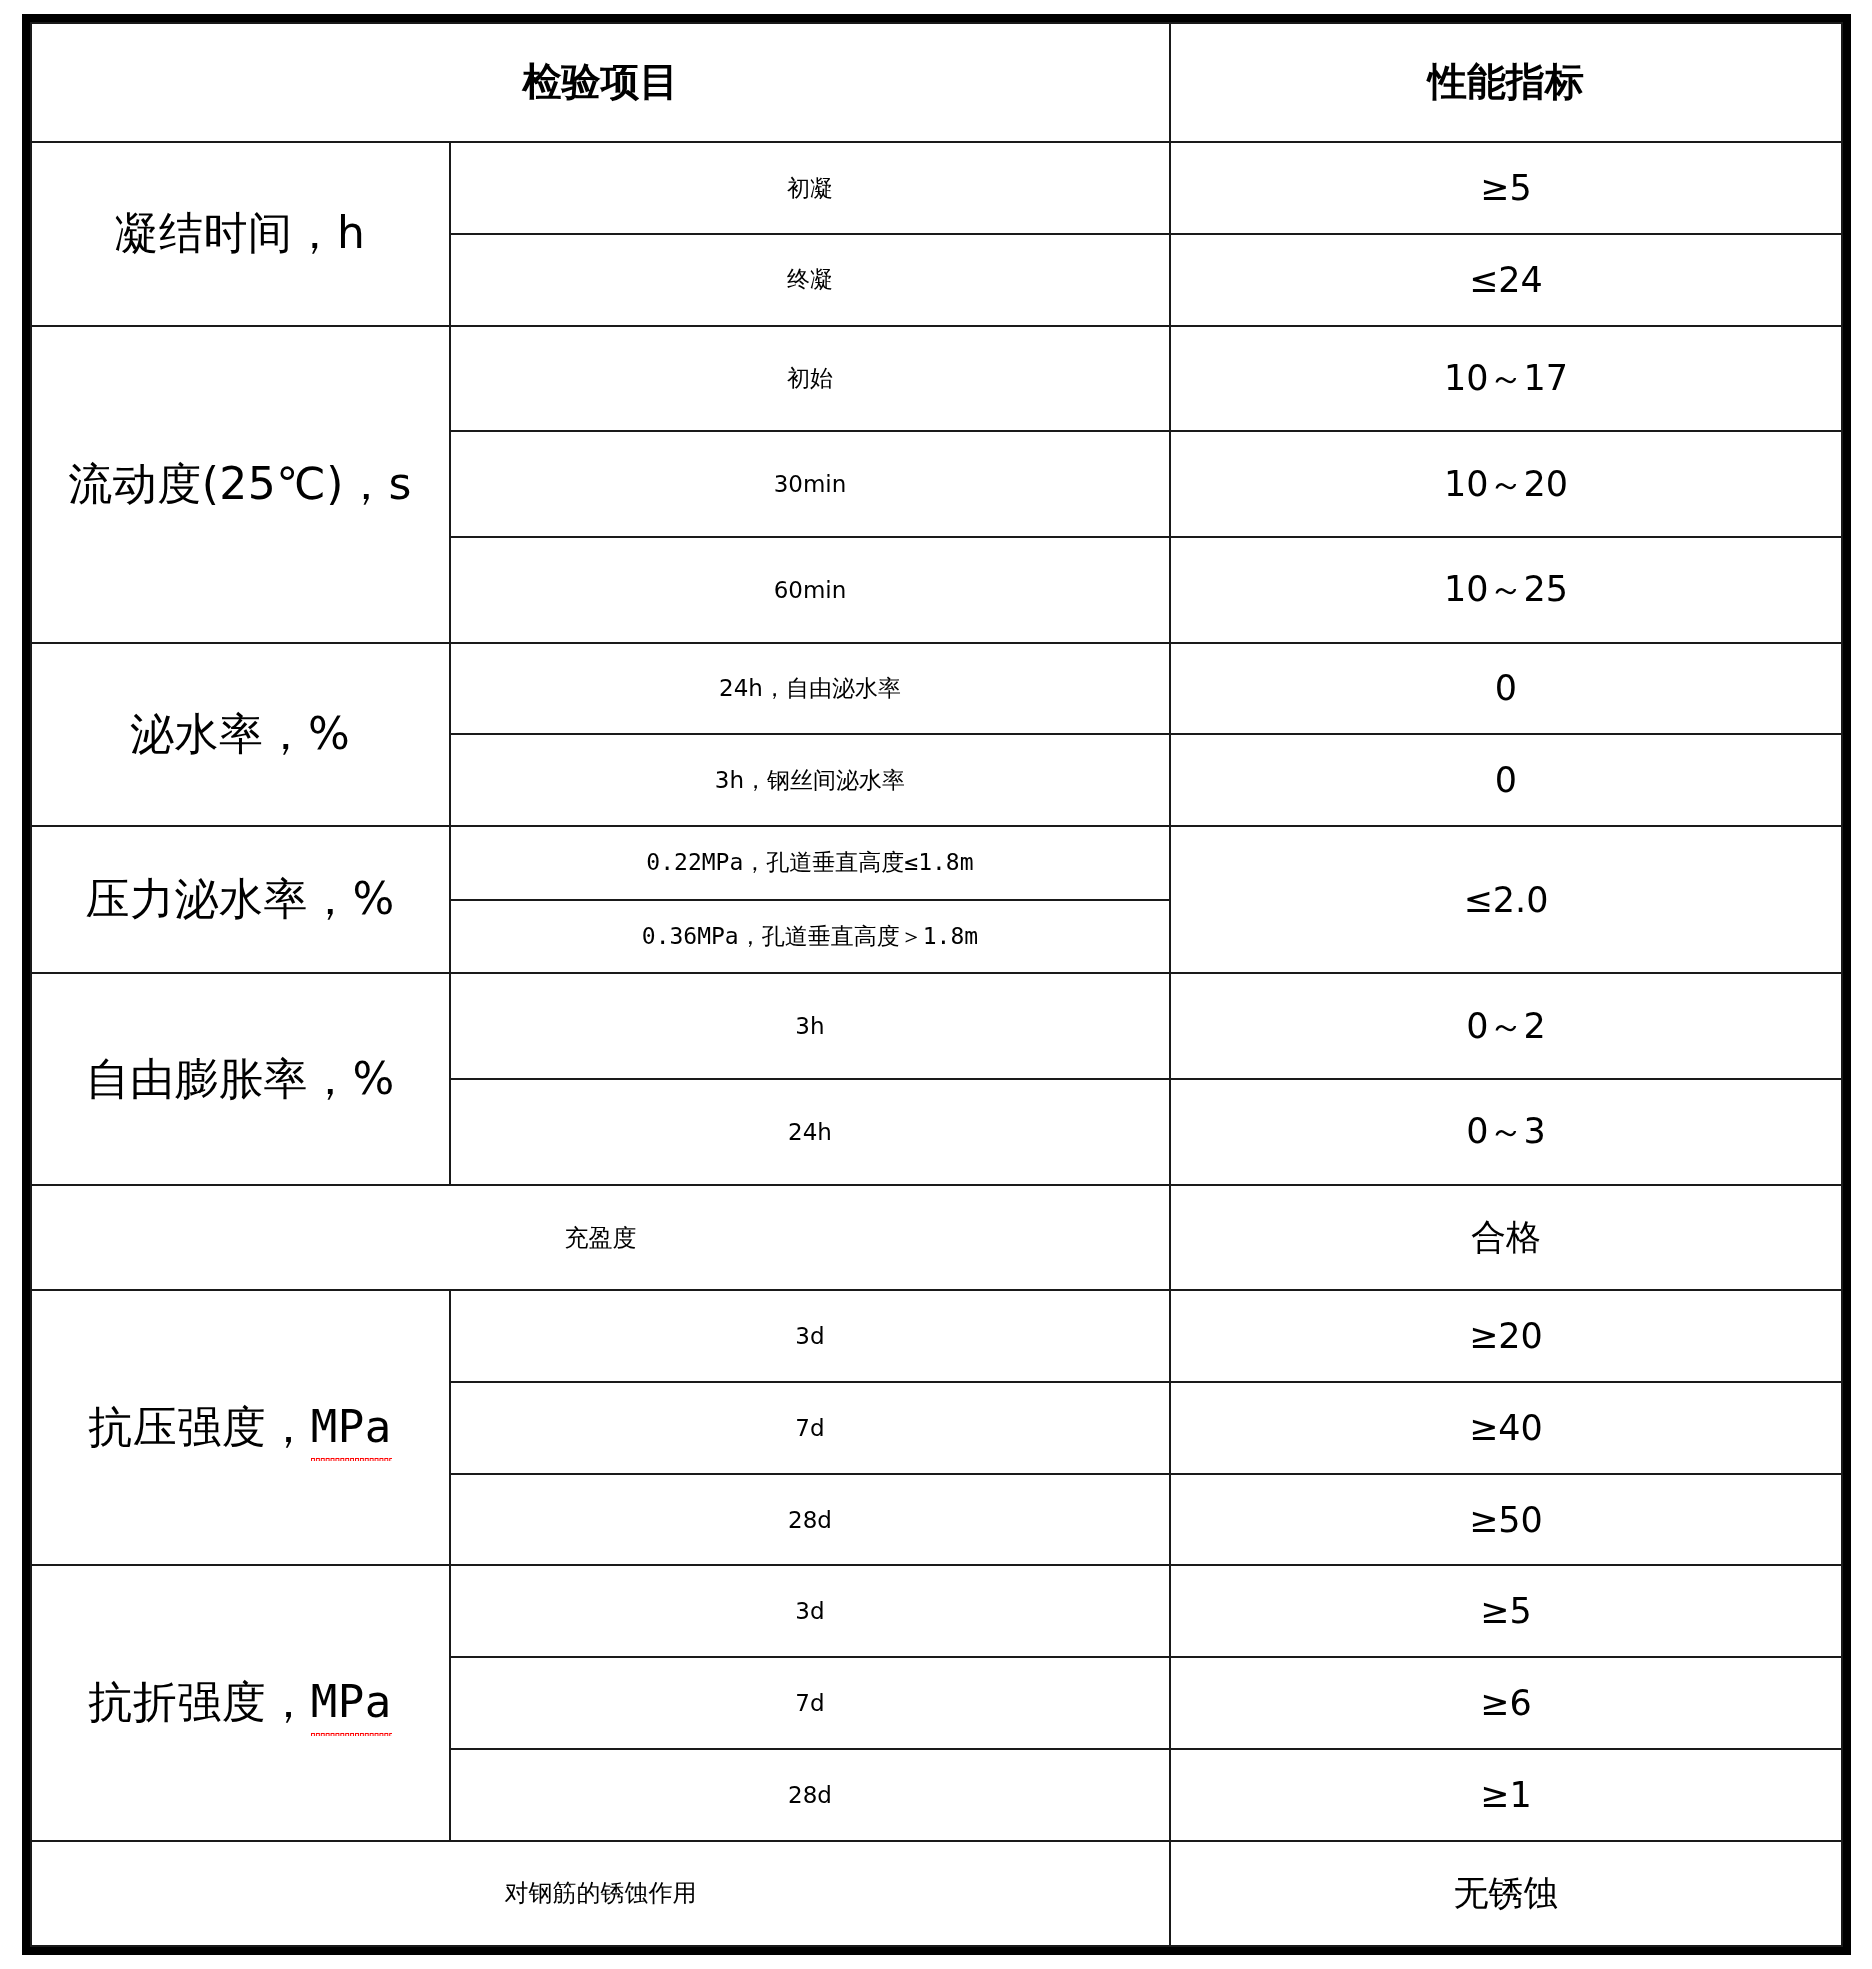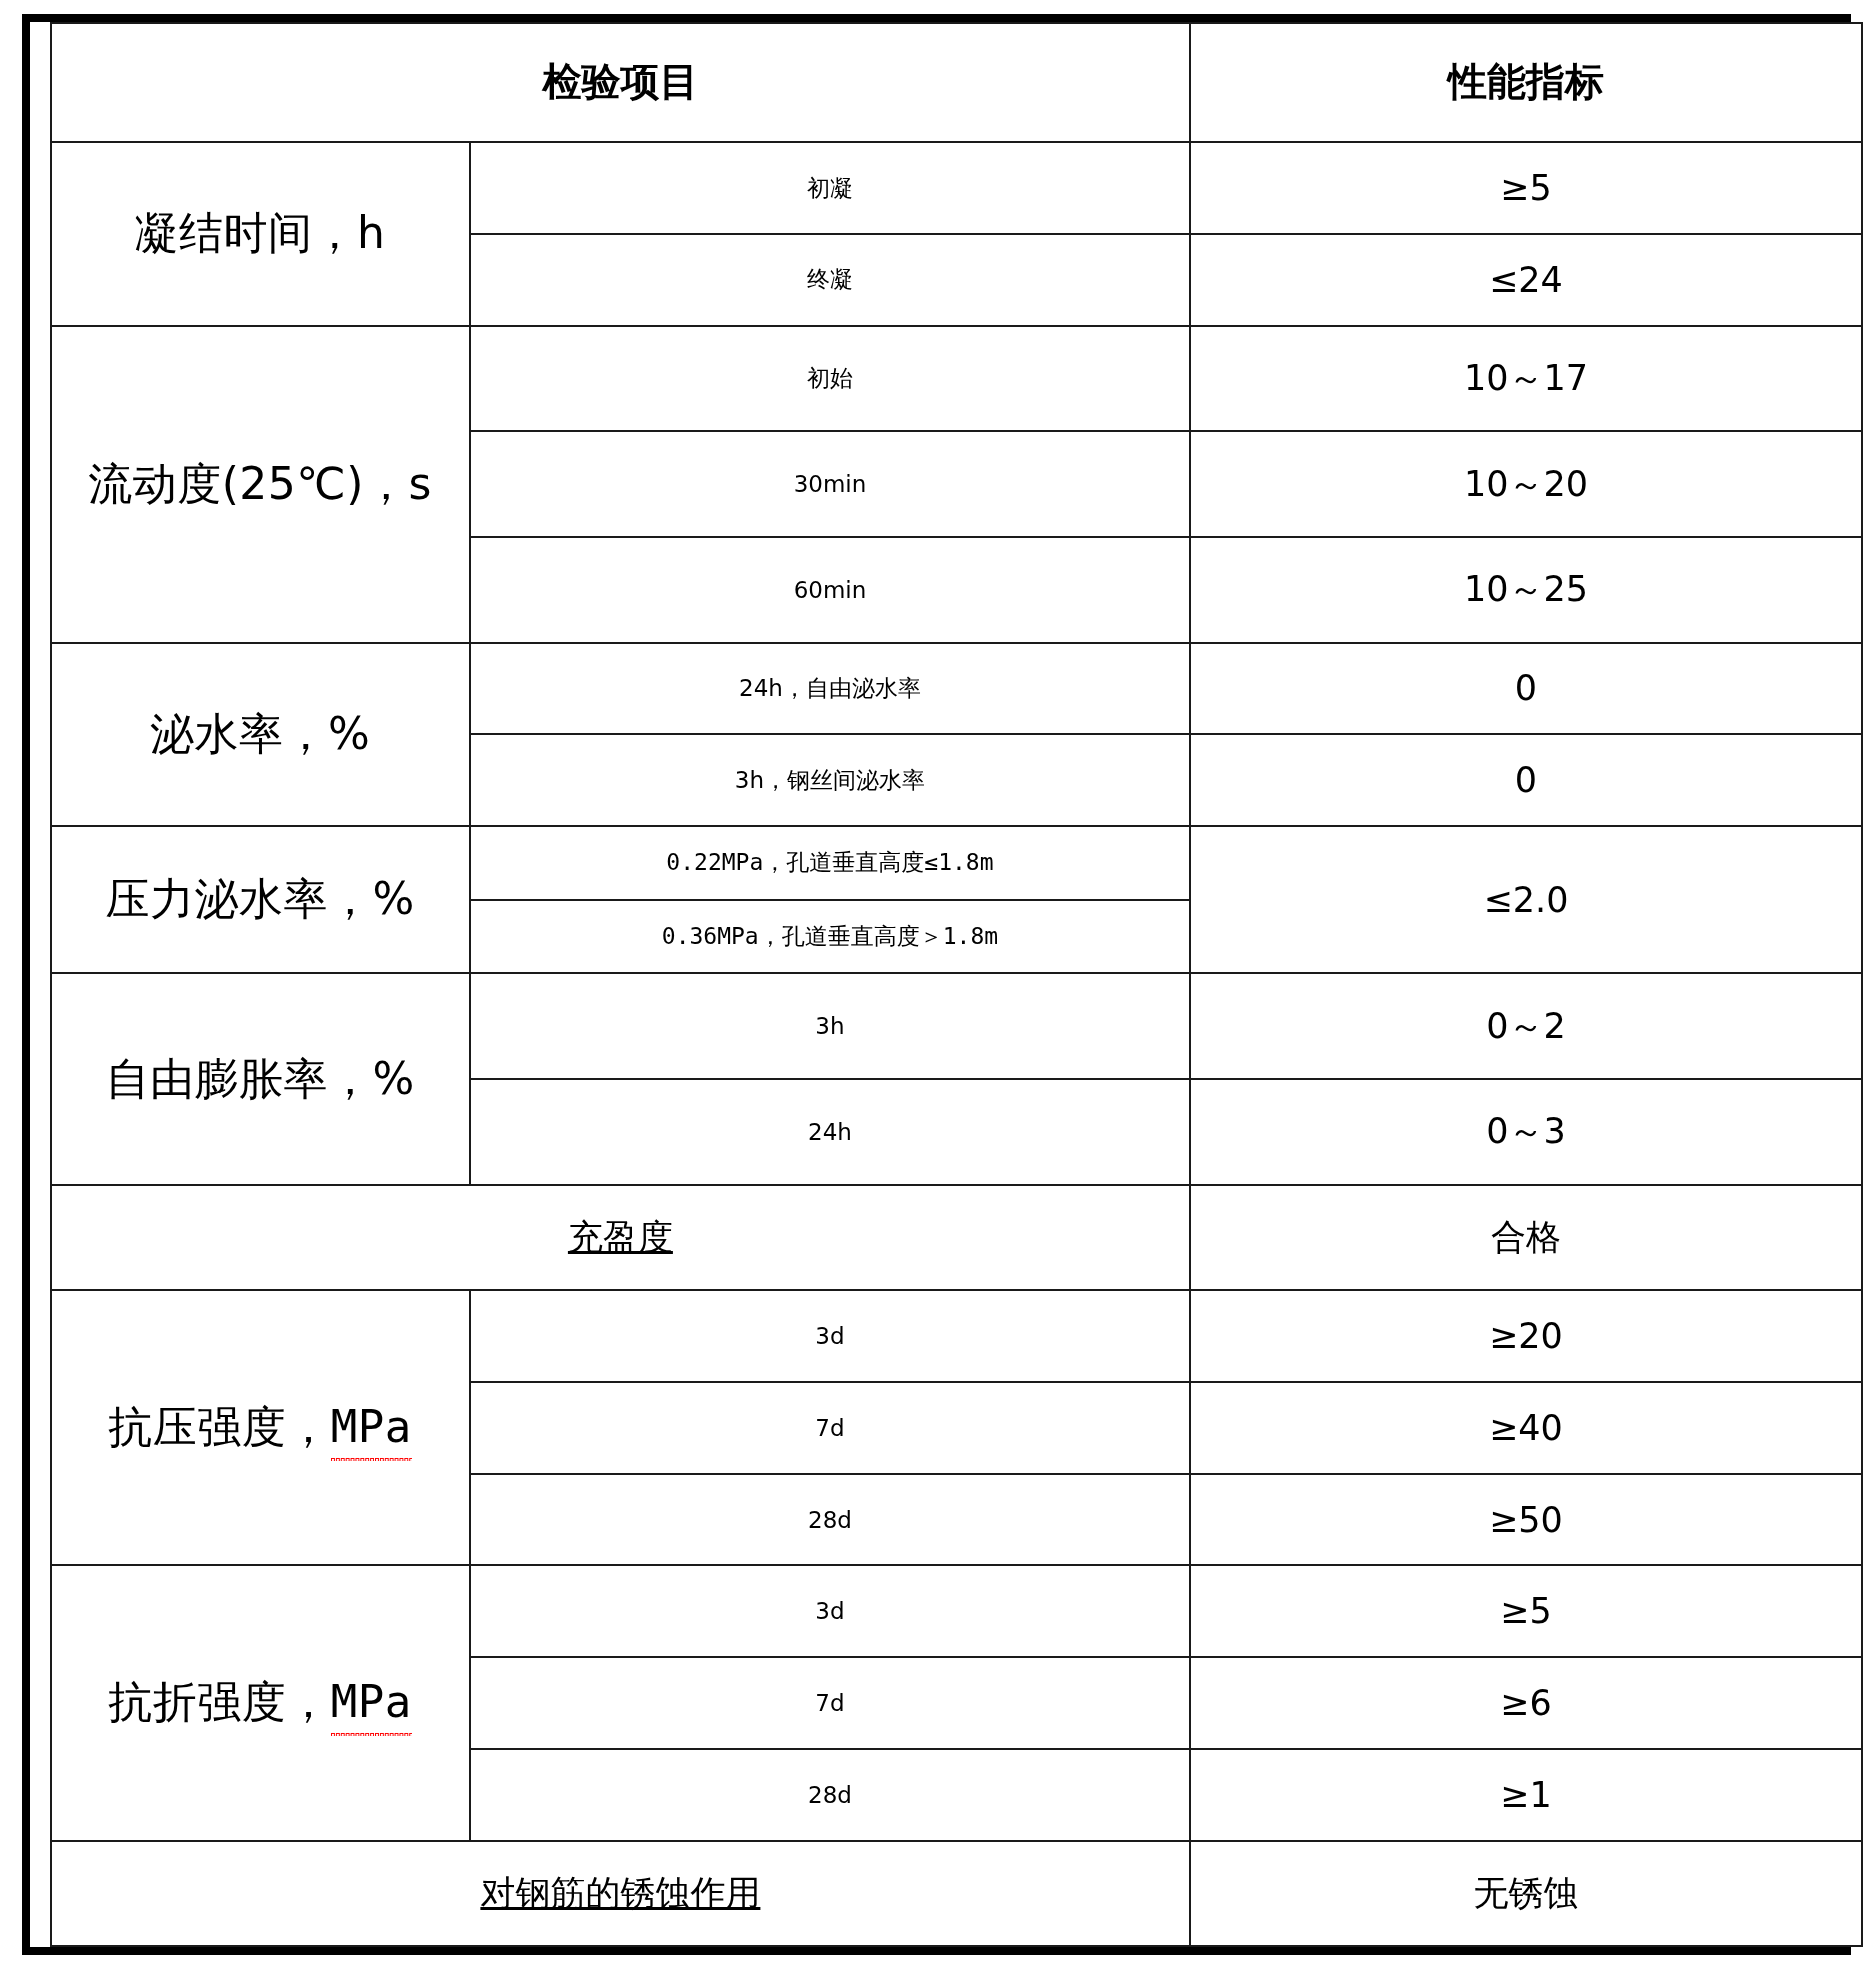--- a/index.html
+++ b/index.html
@@ -29,21 +29,20 @@
     height: 100%;
     background: #ffffff;
     padding: 0;
   }
   table.spec {
     width: 100%;
     height: 100%;
     border-collapse: collapse;
     table-layout: fixed;
     background: #ffffff;
-    margin-left: 20px;
   }
   table.spec td, table.spec th {
     border: 2px solid #1a1a1a;
     text-align: center;
     vertical-align: middle;
     color: #000000;
     font-weight: normal;
     padding: 2px 3.9px;
   }
   table.spec th {
@@ -77,23 +76,22 @@
     font-family: "DejaVu Sans Mono", "Liberation Mono", monospace;
     position: relative;
     padding-bottom: 9px;
     background-image:
       radial-gradient(circle at 2px 2.9px, transparent 1.4px, #ff0000 1.5px, #ff0000 2.1px, transparent 2.2px);
     background-size: 4.9px 4.9px;
     background-repeat: repeat-x;
     background-position: 0 100%;
   }
   .spanrow-label {
-    font-size: 35px;
-    font-family: "DejaVu Sans", "Liberation Sans", sans-serif;
-    text-decoration: underline;
+    font-size: 24px;
+    font-family: "DejaVu Sans", "Liberation Sans", sans-serif;
   }
 </style>
 </head>
 <body>
 
 <div id="page">
   <div class="table-frame">
     <table class="spec">
       <colgroup>
         <col class="col-a">

